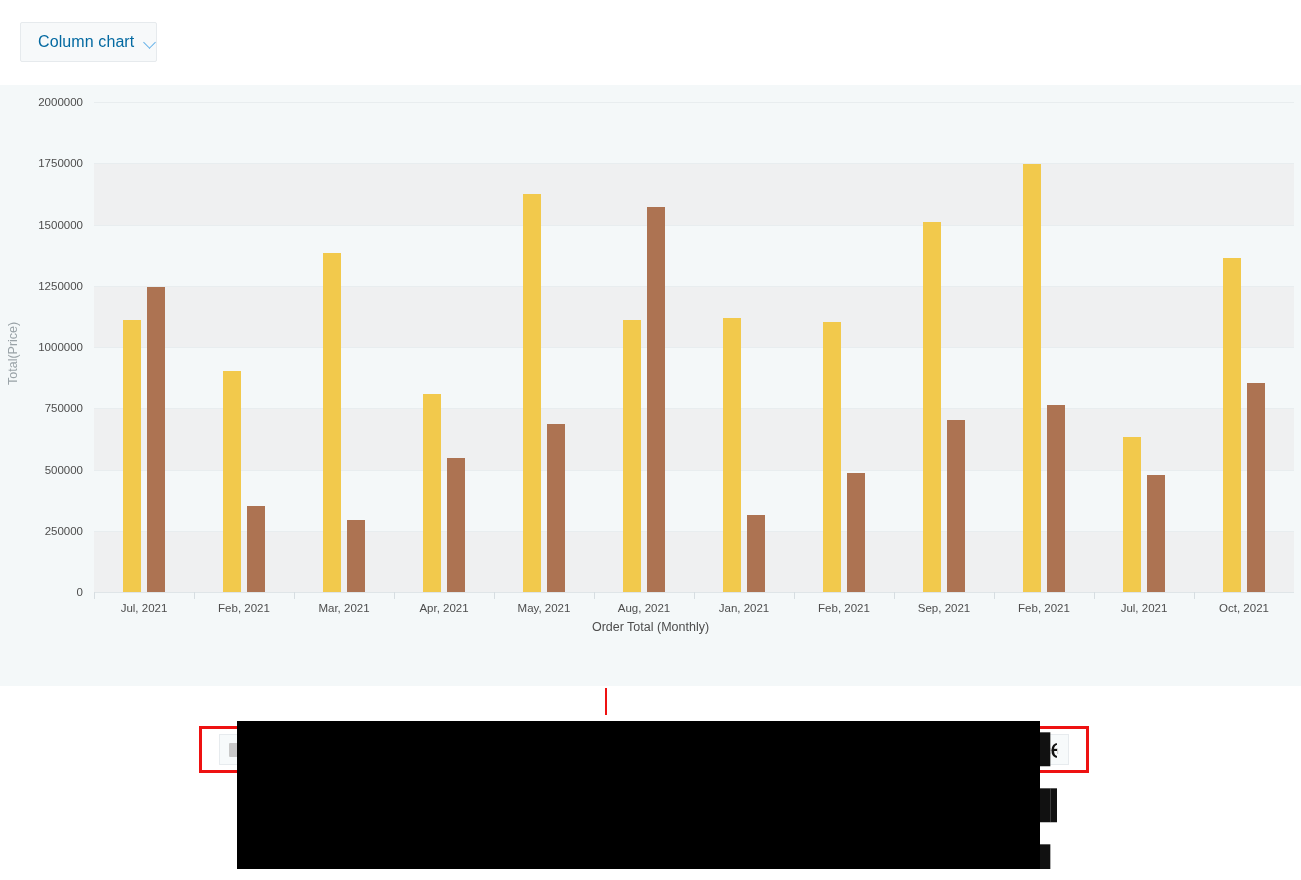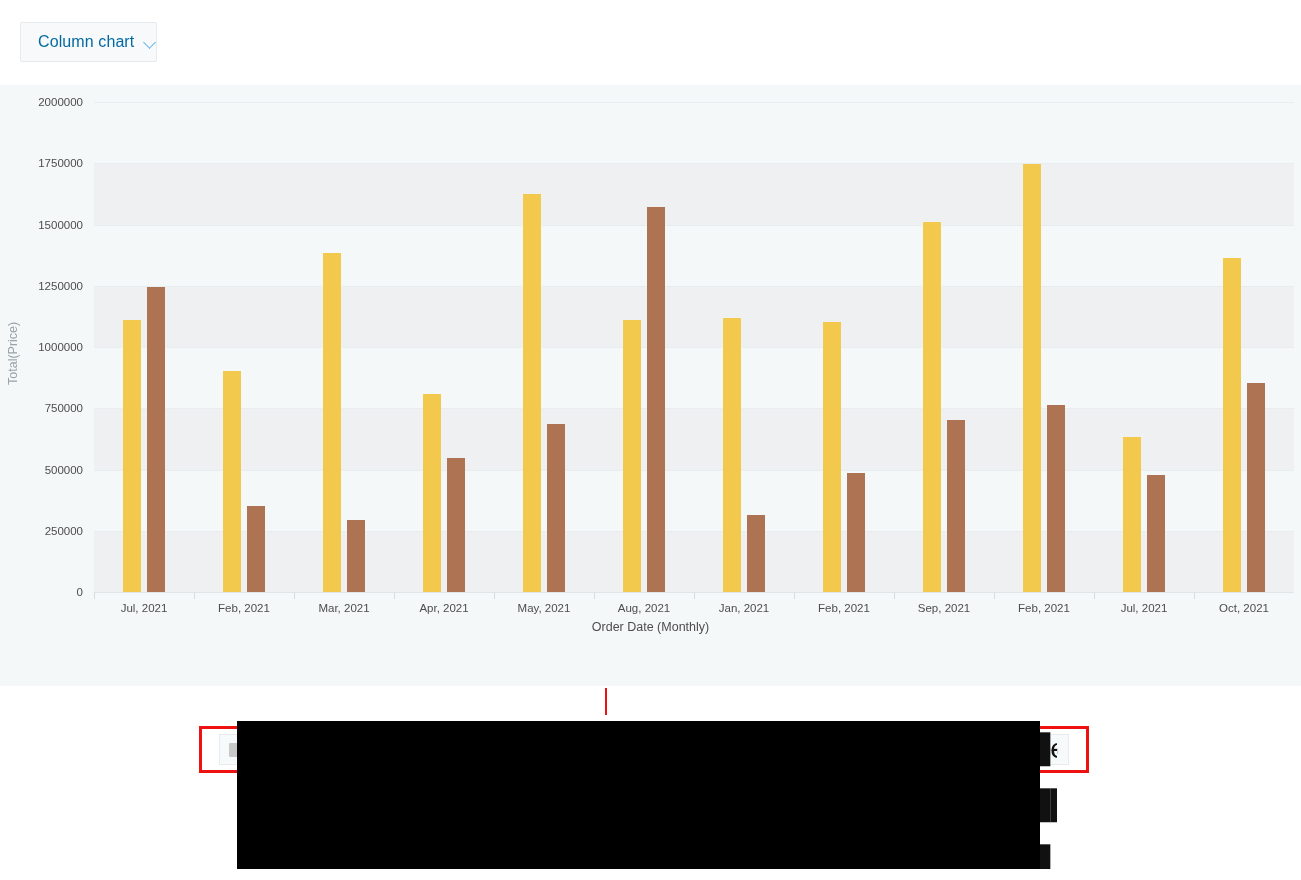--- a/index.html
+++ b/index.html
@@ -352,21 +352,21 @@
           <div class="catlabel">Jul, 2021</div>
         </div>
         <div class="cat" style="left: 1100px; width: 100px;">
           <div class="tickmark"></div>
           <div class="bar s-chocolate" title="chocolate: 1363000" style="background: rgb(242, 201, 76); left: 29px; height: 333.935px;"></div>
           <div class="bar s-cookie" title="cookie: 853000" style="background: rgb(173, 115, 82); left: 53px; height: 208.985px;"></div>
           <div class="catlabel">Oct, 2021</div>
         </div>
       </div>
   </div>
-  <div id="xlabel">Order Date (Monthly)</div>
+  <div id="xlabel">Order Total (Monthly)</div>
 
   <div id="legend">
       <div class="legend-item">
         <span class="legend-swatch" style="background: rgb(200, 200, 200);"></span>
         <span class="legend-text">caramel</span>
       </div>
       <div class="legend-item">
         <span class="legend-swatch" style="background: rgb(200, 200, 200);"></span>
         <span class="legend-text">eclair</span>
       </div>

